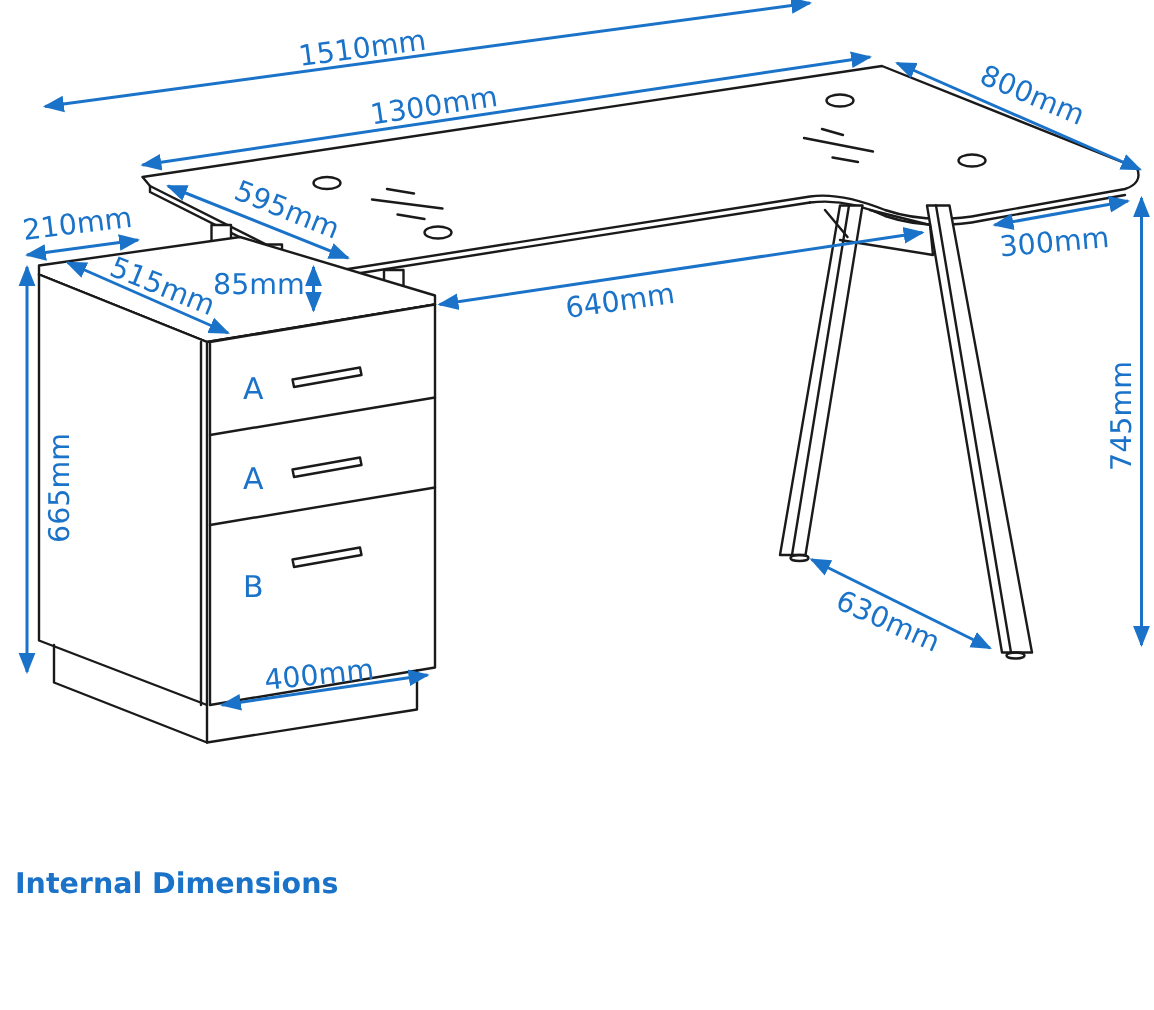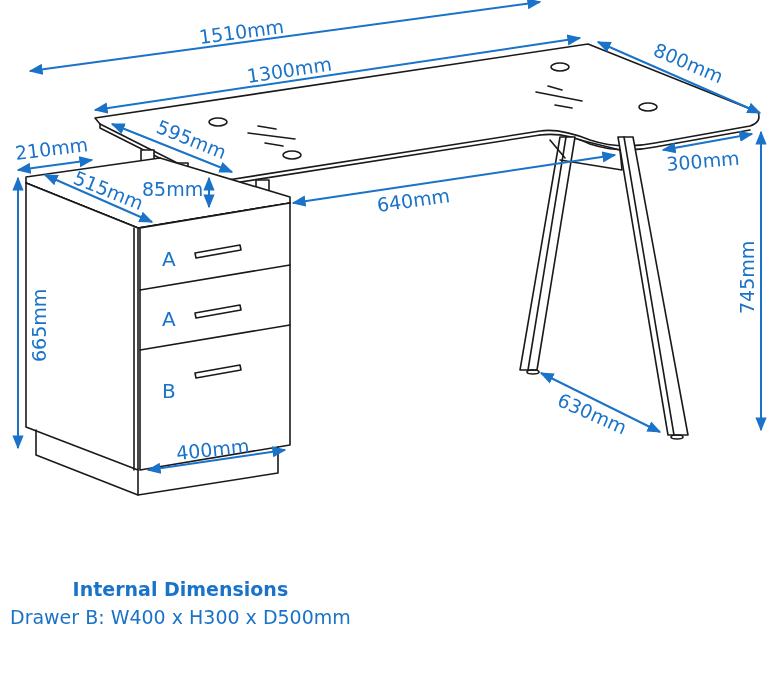--- a/index.html
+++ b/index.html
@@ -5,21 +5,21 @@
   html, body { margin: 0; padding: 0; background: #ffffff; }
   body { width: 769px; height: 673px; position: relative; overflow: hidden; font-family: "DejaVu Sans", sans-serif; }
   #diagram { position: absolute; left: 0; top: 0; width: 769px; height: 673px; }
   .ln { stroke: #1a1a1a; stroke-width: 1.6; fill: none; stroke-linejoin: round; stroke-linecap: round; }
   .fillw { fill: #ffffff; }
   .dim { stroke: #1a73c8; stroke-width: 2; fill: none; }
   .arrow { fill: #1a73c8; }
   .lbl { fill: #1a73c8; font-family: "DejaVu Sans", sans-serif; font-size: 19px; }
   .drawer-lbl { fill: #1a73c8; font-family: "DejaVu Sans", sans-serif; font-size: 20px; }
   .notes { position: absolute; left: 10px; top: 575px; color: #1a73c8; font-family: "DejaVu Sans", sans-serif; font-size: 19px; line-height: 28px; }
-  .notes .title { font-weight: bold; text-align: center; }
+  .notes .title { font-weight: bold; }
 </style>
 </head>
 <body>
 
 <svg id="diagram" viewBox="0 0 769 673" xmlns="http://www.w3.org/2000/svg">
   <defs>
     <marker id="ah" viewBox="0 0 10 10" refX="9" refY="5" markerWidth="7" markerHeight="7" orient="auto-start-reverse">
       <path d="M0,1 L10,5 L0,9 z" class="arrow"></path>
     </marker>
   </defs>
@@ -109,14 +109,13 @@
 
   <g>
     <text class="drawer-lbl" x="162" y="266">A</text>
     <text class="drawer-lbl" x="162" y="326">A</text>
     <text class="drawer-lbl" x="162" y="398">B</text>
   </g>
 </svg>
 
 <div class="notes">
   <div class="title">Internal Dimensions</div>
-  <div>Drawer B: W400 x H300 x D500mm</div>
 </div>
 
 </body></html>

